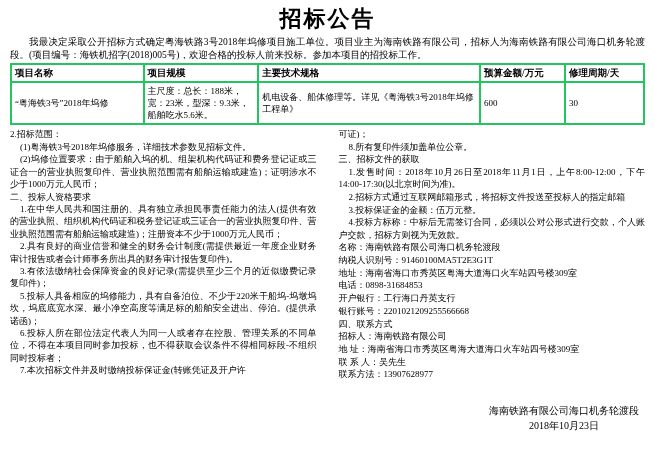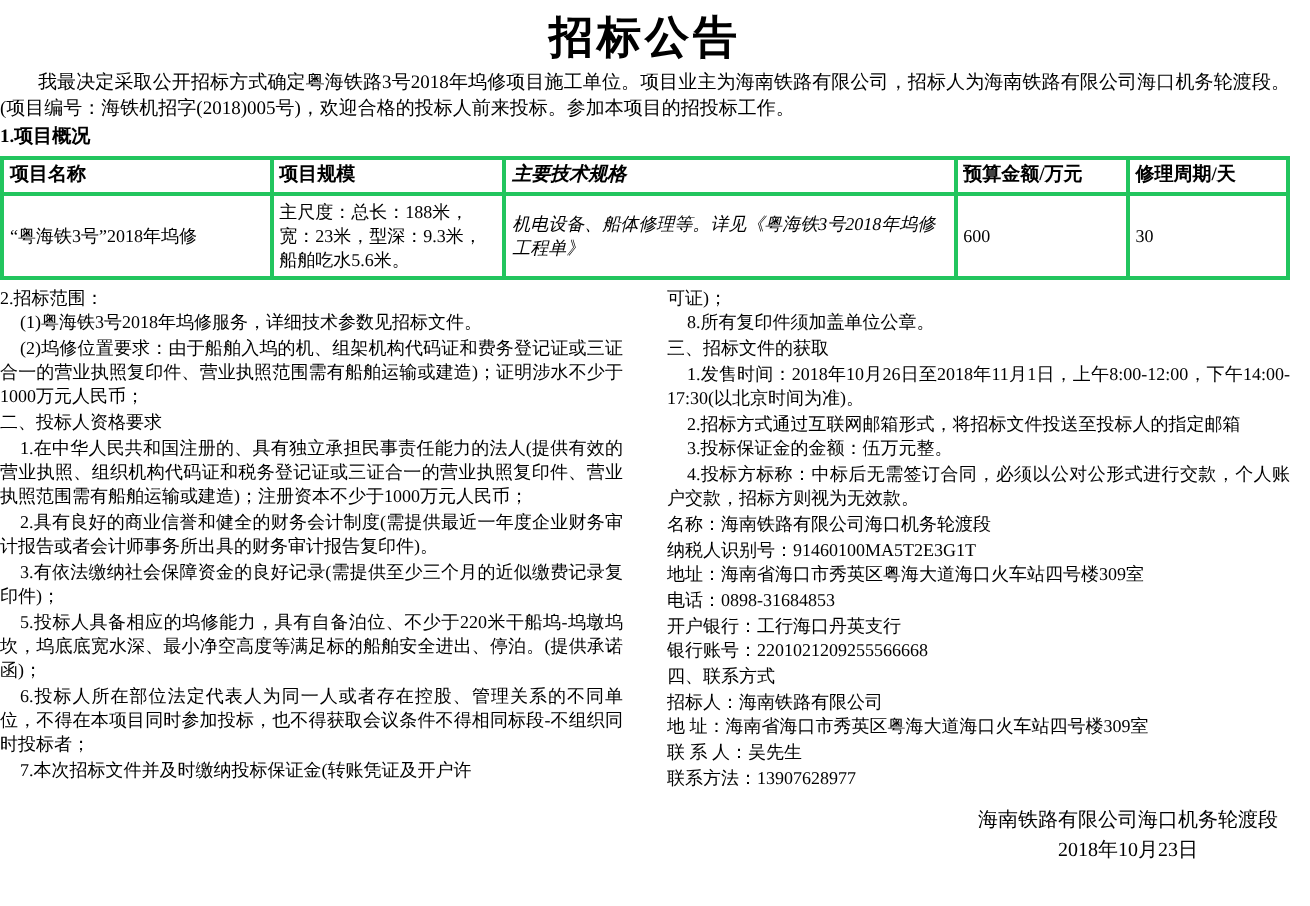--- a/index.html
+++ b/index.html
@@ -12,21 +12,21 @@
     height: 453px;
     font-family: "Liberation Serif", "DejaVu Serif", serif;
     color: #000;
     overflow: hidden;
   }
   .page {
     position: relative;
     width: 655px;
     height: 453px;
     box-sizing: border-box;
-    padding: 4px 10px 0 0;
+    padding: 4px 10px 0 10px;
   }
   .doc-title {
     text-align: center;
     font-size: 22px;
     font-weight: bold;
     letter-spacing: 2px;
     line-height: 26px;
     margin: 2px 0 4px 0;
     font-family: "Liberation Sans", "DejaVu Sans", sans-serif;
   }
@@ -56,21 +56,21 @@
     vertical-align: middle;
     text-align: left;
     line-height: 12px;
   }
   table.bid-table th {
     font-weight: bold;
     font-size: 9.5px;
   }
   .col-a { width: 21%; }
   .col-b { width: 18%; }
-  .col-c { width: 36%; font-style: italic; }
+  .col-c { width: 36%; }
   .col-d { width: 13%; }
   .col-e { width: 12%; }
   td.left-align {
     text-align: left;
   }
   .columns {
     display: flex;
     gap: 22px;
     margin-top: 2px;
   }
@@ -97,21 +97,20 @@
 </style>
 </head>
 <body>
 
 <div class="page">
 
   <div class="doc-title">招标公告</div>
 
   <div class="intro">我最决定采取公开招标方式确定粤海铁路3号2018年坞修项目施工单位。项目业主为海南铁路有限公司，招标人为海南铁路有限公司海口机务轮渡段。(项目编号：海铁机招字(2018)005号)，欢迎合格的投标人前来投标。参加本项目的招投标工作。</div>
 
-  <div class="sec-head">1.项目概况</div>
 
   <table class="bid-table">
     <thead>
       <tr>
         <th class="col-a">项目名称</th>
         <th class="col-b">项目规模</th>
         <th class="col-c">主要技术规格</th>
         <th class="col-d">预算金额/万元</th>
         <th class="col-e">修理周期/天</th>
       </tr>

